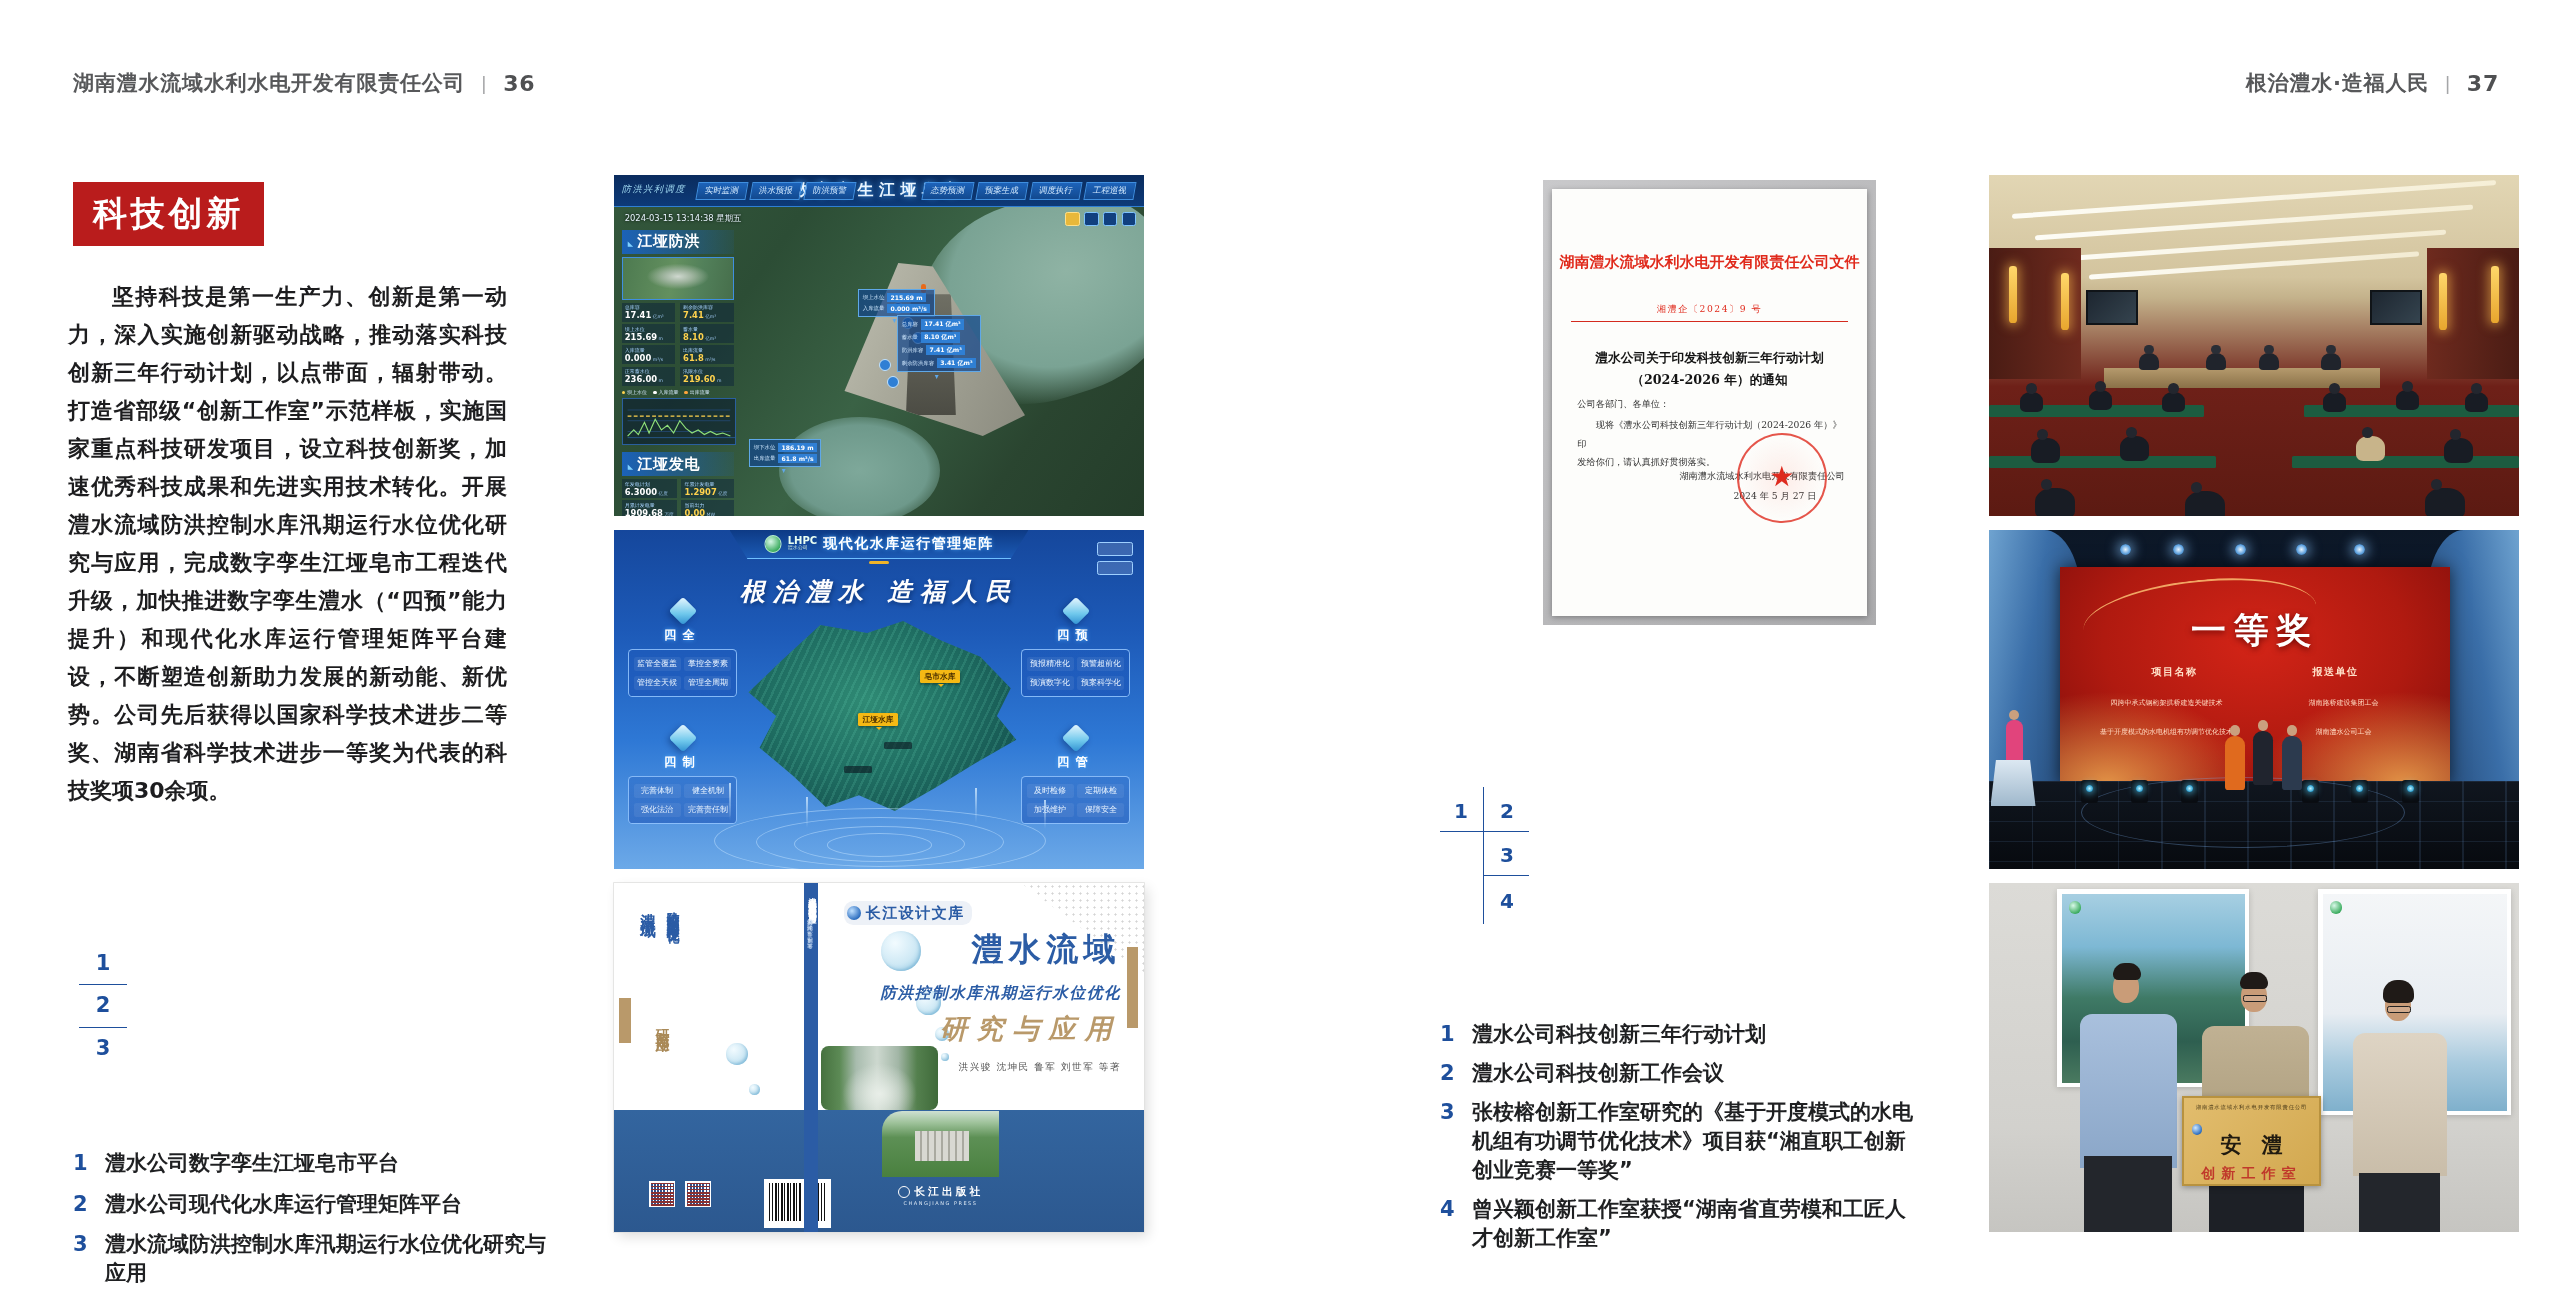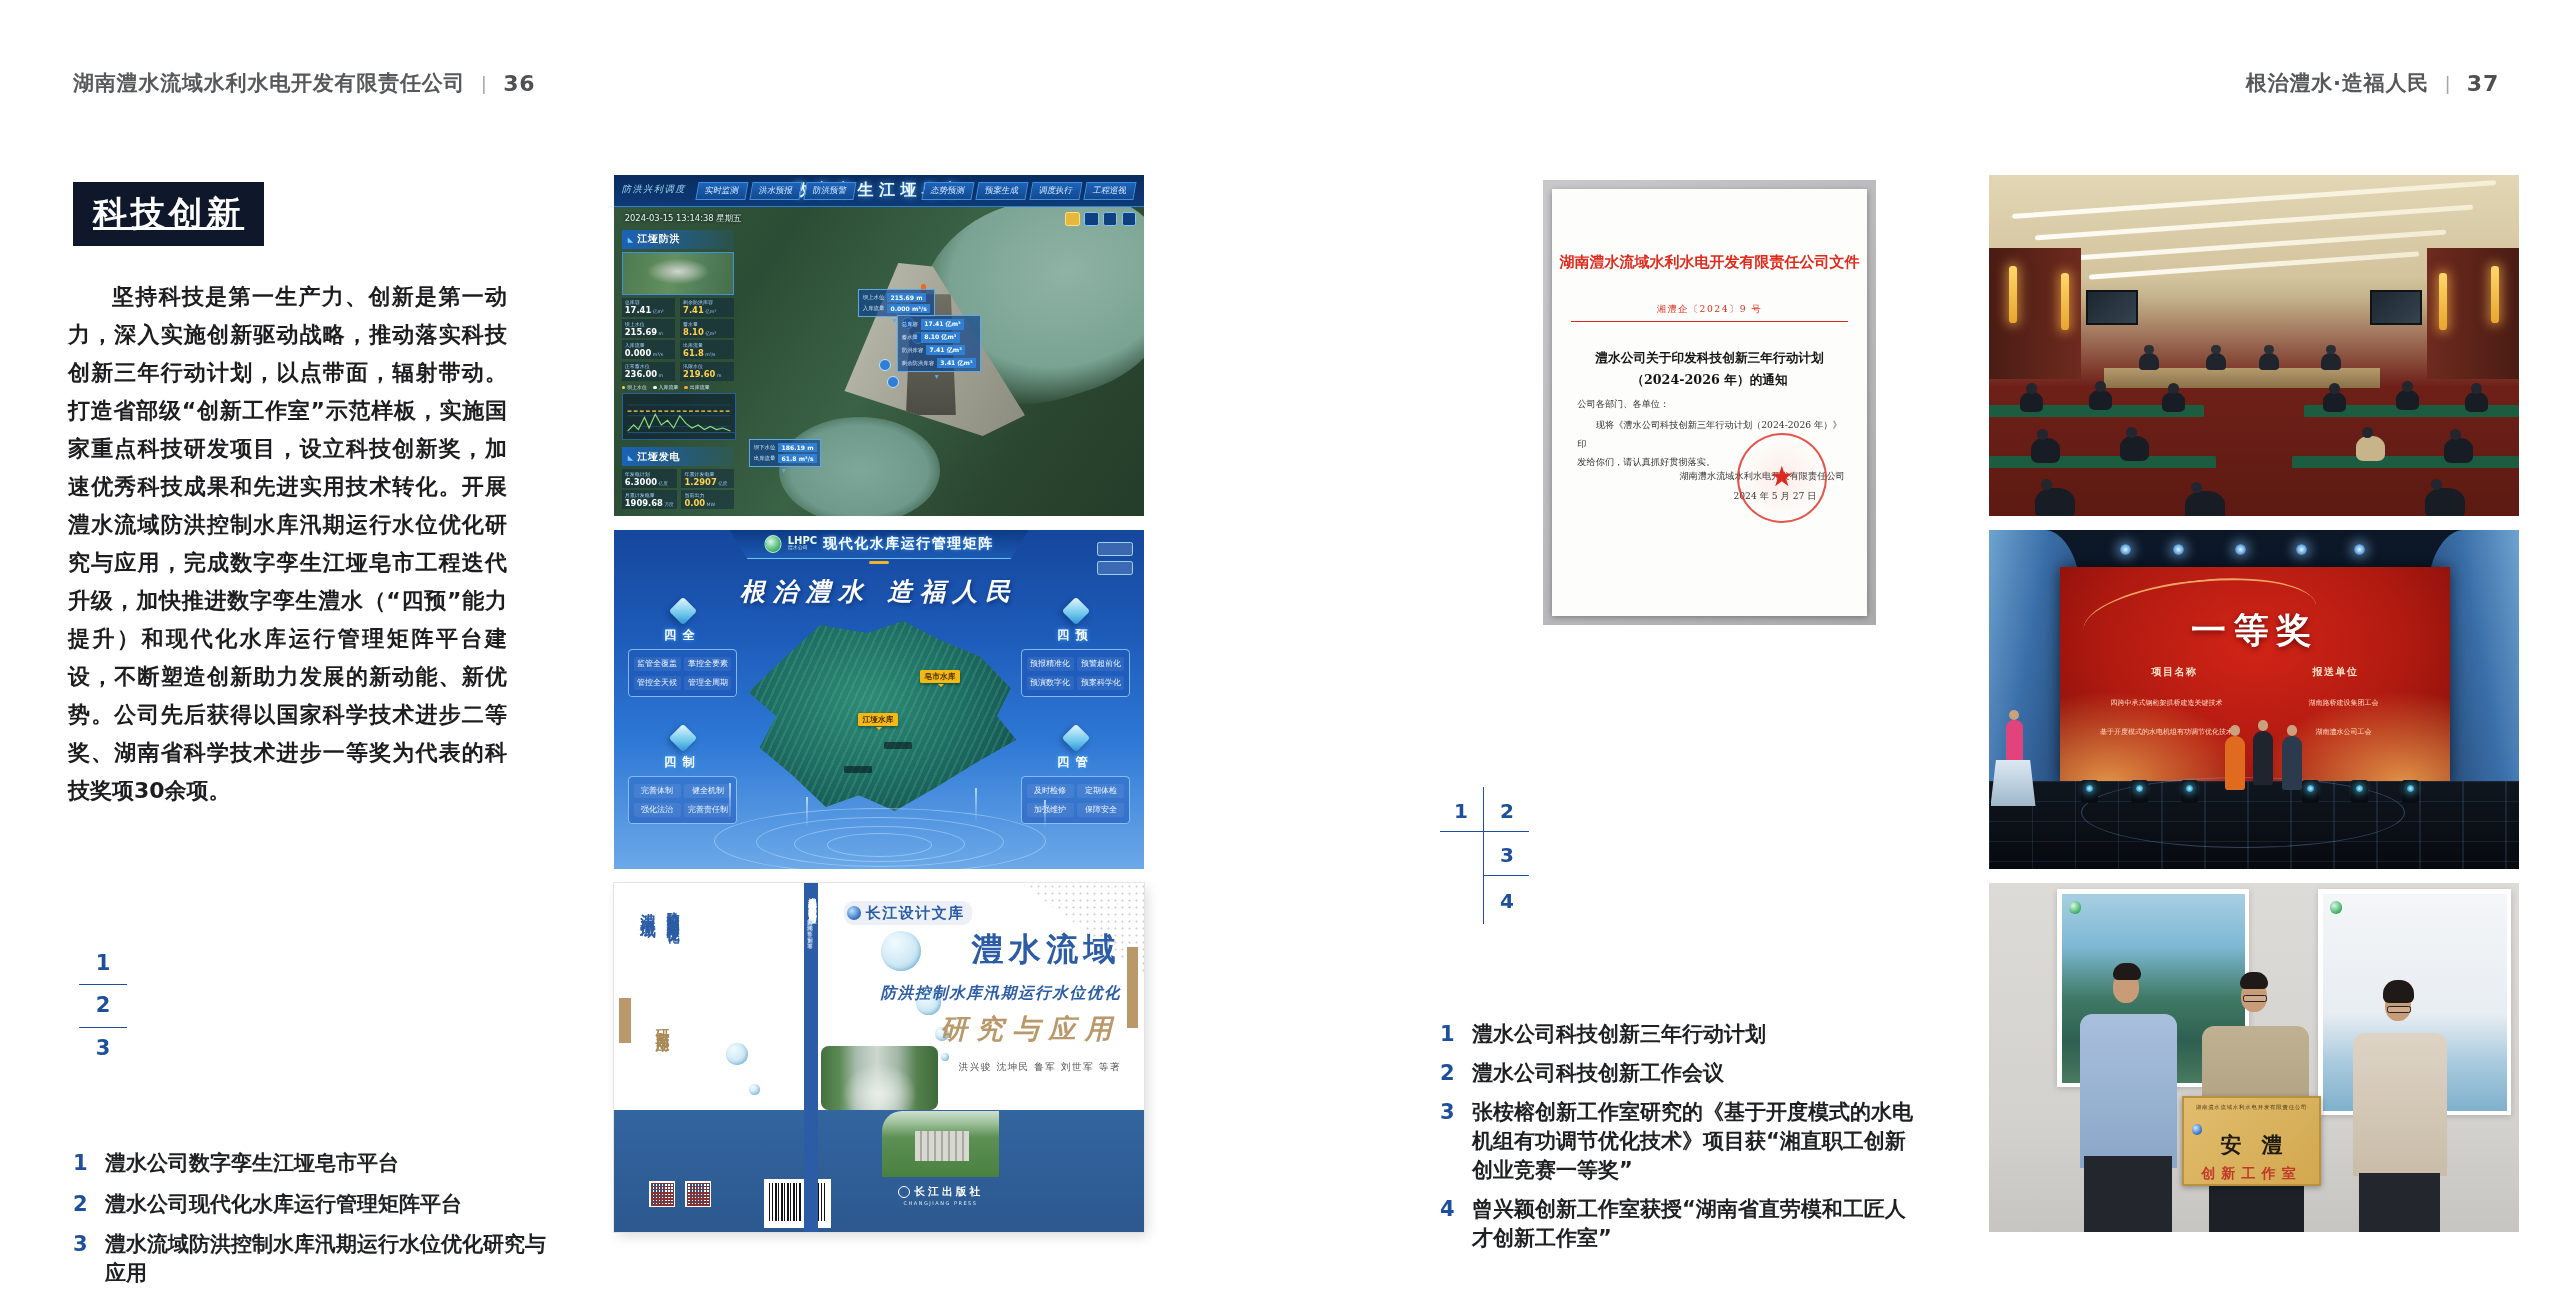--- a/index.html
+++ b/index.html
@@ -5,22 +5,22 @@
   html,body{margin:0;padding:0;background:#ffffff;}
   .spread{position:relative;width:2576px;height:1306px;background:#fff;overflow:hidden;
           font-family:"DejaVu Sans","Liberation Sans",sans-serif;color:#1d1d1f;}
 
   
   .runhead{position:absolute;top:69px;font-size:21px;font-weight:bold;color:#57585a;letter-spacing:0.8px;display:flex;align-items:center;gap:15.4px;}
   .runhead .div{color:#a5a6a8;font-weight:400;font-size:18.4px;}
   .runhead .pno{font-size:22px;color:#4f5052;}
 
   
-  .badge{position:absolute;left:73px;top:182px;background:#0f172a;color:#fff;
-         font-size:34px;font-weight:bold;letter-spacing:3.8px;padding:9.2px 20px;text-decoration:underline;}
+  .badge{position:absolute;left:73px;top:182px;background:#b91c1c;color:#fff;
+         font-size:34px;font-weight:bold;letter-spacing:3.8px;padding:9.2px 20px;}
   .bodypar{position:absolute;left:68px;top:278px;width:439px;font-size:22px;line-height:38px;
            font-weight:700;color:#1d1d1f;text-align:justify;text-indent:2em;}
 
   .figidx{position:absolute;left:79px;top:952px;width:48px;text-align:center;}
   .figidx .n{font-size:21px;font-weight:bold;color:#1e4f9c;line-height:23px;}
   .figidx .ln{border-top:1.5px solid #1e4f9c;margin:9.2px 0;}
 
   .caps{position:absolute;display:flex;flex-direction:column;gap:11.5px;}
   .caprow{display:flex;align-items:flex-start;}
   .capnum{width:32px;flex:none;font-size:21px;font-weight:bold;color:#1e4f9c;line-height:29px;}
@@ -37,21 +37,21 @@
   .dash .dtitle{position:absolute;left:0;right:0;top:5.4px;text-align:center;font-size:16px;font-weight:bold;color:#eaf6ff;letter-spacing:5.4px;text-shadow:0 0 6.1px #49a9ff;}
   .dash .corner{position:absolute;left:7.7px;top:7.7px;font-size:9.2px;font-style:italic;color:#9fd8f0;letter-spacing:1.5px;}
   .tabs{position:absolute;top:7px;display:flex;gap:4.6px;}
   .tab{font-size:8.4px;color:#d6ecff;background:linear-gradient(180deg,#1d63ba,#12498f);border:0.8px solid #3f8fe0;padding:2.3px 7px;transform:skewX(-10deg);white-space:nowrap;}
   .dash .clock{position:absolute;left:10.7px;top:38px;font-size:8.4px;color:#eaf6ff;text-shadow:0 0 3.1px #000;}
   .dash .iconrow{position:absolute;right:7.7px;top:37px;display:flex;gap:4.6px;}
   .dash .ic{width:12.3px;height:12.3px;border:0.8px solid #7fc4ff;background:#11407f;border-radius:2.3px;}
   .dash .ic.y{background:#e8b83a;border-color:#ffe08a;}
 
   .dpanel{position:absolute;left:7.7px;top:55px;width:112px;}
-  .phead{background:linear-gradient(90deg,#1b62b8,rgba(27,98,184,.12));color:#fff;font-size:10px;font-weight:bold;padding:2.3px 6.1px;letter-spacing:0.8px;}
+  .phead{background:linear-gradient(90deg,#1b62b8,rgba(27,98,184,.12));color:#fff;font-size:15px;font-weight:bold;padding:2.3px 6.1px;letter-spacing:0.8px;}
   .phead::before{content:"◣ ";color:#7fd0ff;font-size:7px;}
   .thumb{margin-top:3.1px;height:41px;border:0.8px solid #3f8fe0;background:
      radial-gradient(ellipse at 50% 45%,#cfd8cf 0%,#9fb49f 18%,rgba(0,0,0,0) 40%),
      linear-gradient(100deg,#4d7a50 0%,#63905f 45%,#52805a 70%,#466e4b 100%);}
   .dstats{margin-top:3.1px;display:grid;grid-template-columns:1fr 1fr;gap:2.3px 4.6px;}
   .dcell{background:rgba(8,30,60,.45);padding:1.5px 3.1px;}
   .dlab{font-size:5px;color:#a8d4ff;white-space:nowrap;overflow:hidden;}
   .dval{font-size:8.4px;font-weight:bold;color:#fff;white-space:nowrap;}
   .dcell:nth-child(2n) .dval{color:#ffd24d;}
   .dunit{font-size:4.6px;color:#9cc6ef;font-weight:400;margin-left:1.5px;}

